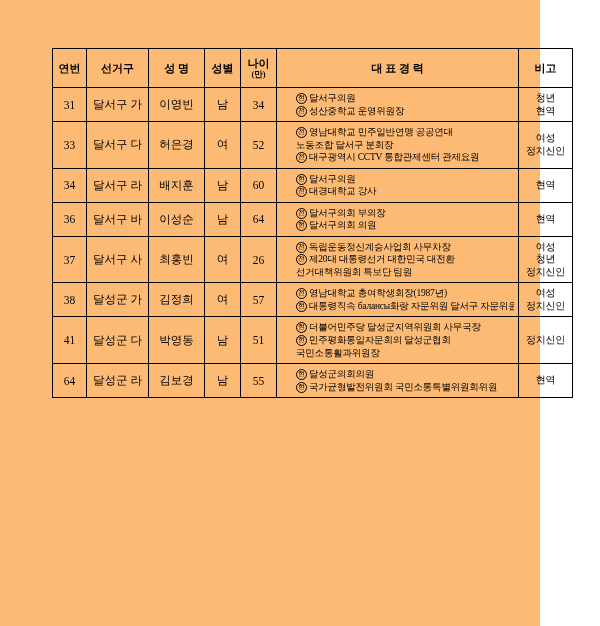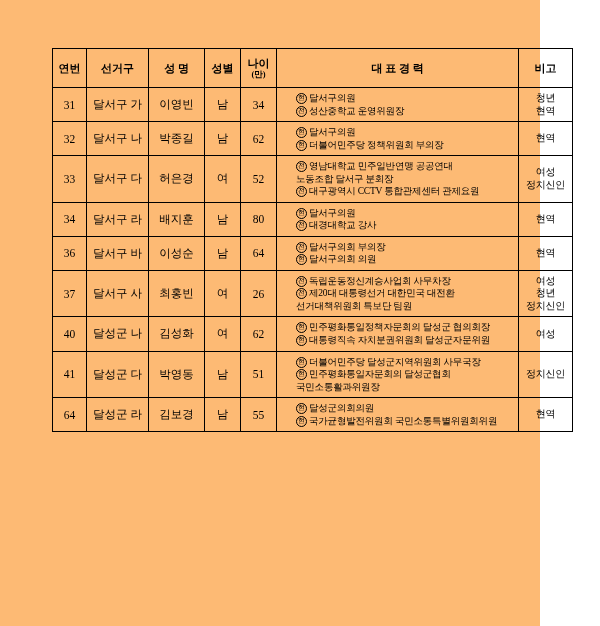--- a/index.html
+++ b/index.html
@@ -145,55 +145,41 @@
           <td class="career">
             <span class="line"><span class="num-mark">현</span><span>달서구의원</span></span>
             <span class="line"><span class="num-mark">전</span><span>성산중학교 운영위원장</span></span>
           </td>
           <td class="note">
             <span class="nline">청년</span>
             <span class="nline">현역</span>
           </td>
         </tr>
         <tr>
-          <td class="no">32</td>
-          <td class="dist">달서구 나</td>
-          <td class="name">박종길</td>
-          <td class="sex">남</td>
-          <td class="age">62</td>
-          <td class="career">
-            <span class="line"><span class="num-mark">현</span><span>달서구의원</span></span>
-            <span class="line"><span class="num-mark">현</span><span>더불어민주당 정책위원회 부의장</span></span>
-          </td>
-          <td class="note">
-            <span class="nline">현역</span>
-          </td>
-        </tr>
-        <tr>
           <td class="no">33</td>
           <td class="dist">달서구 다</td>
           <td class="name">허은경</td>
           <td class="sex">여</td>
           <td class="age">52</td>
           <td class="career">
             <span class="line"><span class="num-mark">전</span><span>영남대학교 민주일반연맹 공공연대</span></span>
             <span class="line"><span>노동조합 달서구 분회장</span></span>
             <span class="line"><span class="num-mark">전</span><span>대구광역시 CCTV 통합관제센터 관제요원</span></span>
           </td>
           <td class="note">
             <span class="nline">여성</span>
             <span class="nline">정치신인</span>
           </td>
         </tr>
         <tr>
           <td class="no">34</td>
           <td class="dist">달서구 라</td>
           <td class="name">배지훈</td>
           <td class="sex">남</td>
-          <td class="age">80</td>
+          <td class="age">60</td>
           <td class="career">
             <span class="line"><span class="num-mark">현</span><span>달서구의원</span></span>
             <span class="line"><span class="num-mark">전</span><span>대경대학교 강사</span></span>
           </td>
           <td class="note">
             <span class="nline">현역</span>
           </td>
         </tr>
         <tr>
           <td class="no">36</td>
@@ -220,31 +206,32 @@
             <span class="line"><span class="num-mark">전</span><span>제20대 대통령선거 대한민국 대전환</span></span>
             <span class="line"><span>선거대책위원회 특보단 팀원</span></span>
           </td>
           <td class="note">
             <span class="nline">여성</span>
             <span class="nline">청년</span>
             <span class="nline">정치신인</span>
           </td>
         </tr>
         <tr>
-          <td class="no">40</td>
-          <td class="dist">달성군 나</td>
-          <td class="name">김성화</td>
+          <td class="no">38</td>
+          <td class="dist">달성군 가</td>
+          <td class="name">김정희</td>
           <td class="sex">여</td>
-          <td class="age">62</td>
-          <td class="career">
-            <span class="line"><span class="num-mark">현</span><span>민주평화통일정책자문회의 달성군 협의회장</span></span>
-            <span class="line"><span class="num-mark">현</span><span>대통령직속 자치분권위원회 달성군자문위원</span></span>
+          <td class="age">57</td>
+          <td class="career">
+            <span class="line"><span class="num-mark">전</span><span>영남대학교 총여학생회장(1987년)</span></span>
+            <span class="line"><span class="num-mark">현</span><span>대통령직속 балансы화랑 자문위원 달서구 자문위원</span></span>
           </td>
           <td class="note">
             <span class="nline">여성</span>
+            <span class="nline">정치신인</span>
           </td>
         </tr>
         <tr>
           <td class="no">41</td>
           <td class="dist">달성군 다</td>
           <td class="name">박영동</td>
           <td class="sex">남</td>
           <td class="age">51</td>
           <td class="career">
             <span class="line"><span class="num-mark">현</span><span>더불어민주당 달성군지역위원회 사무국장</span></span>

